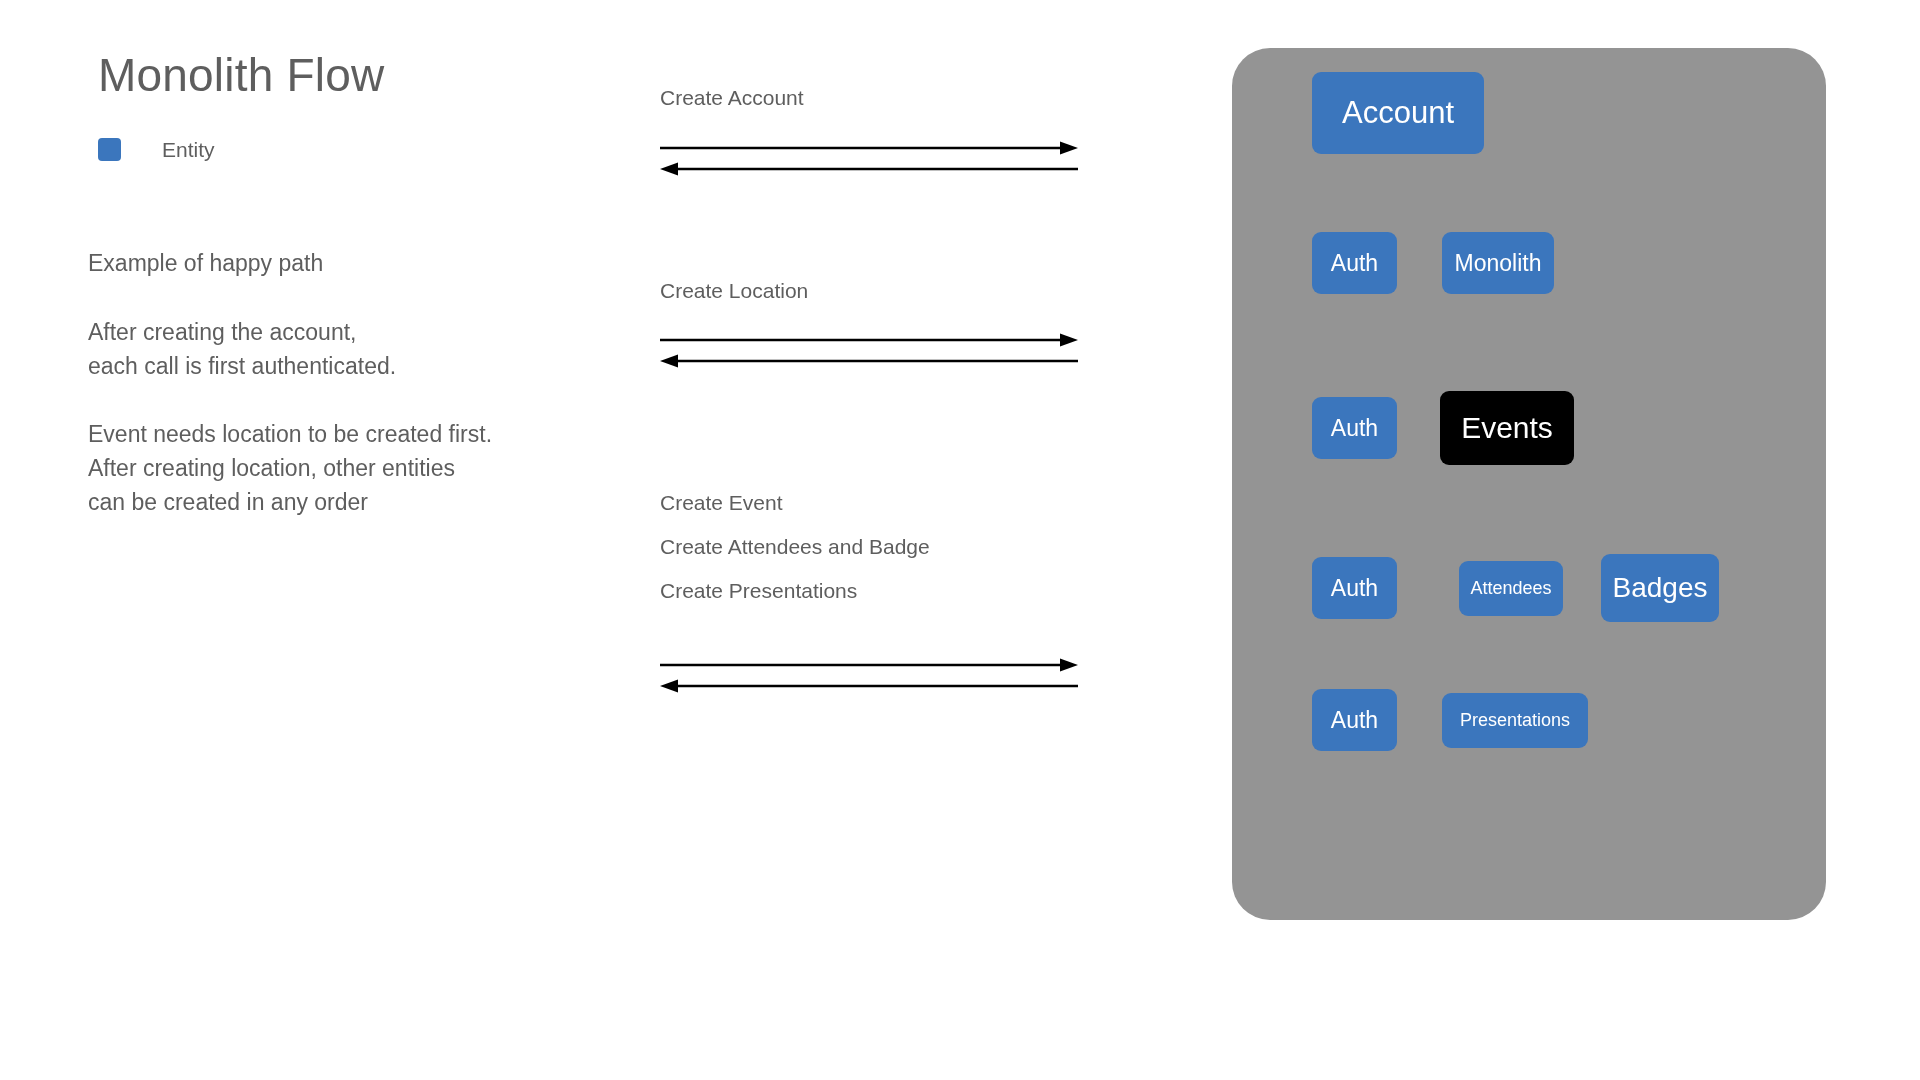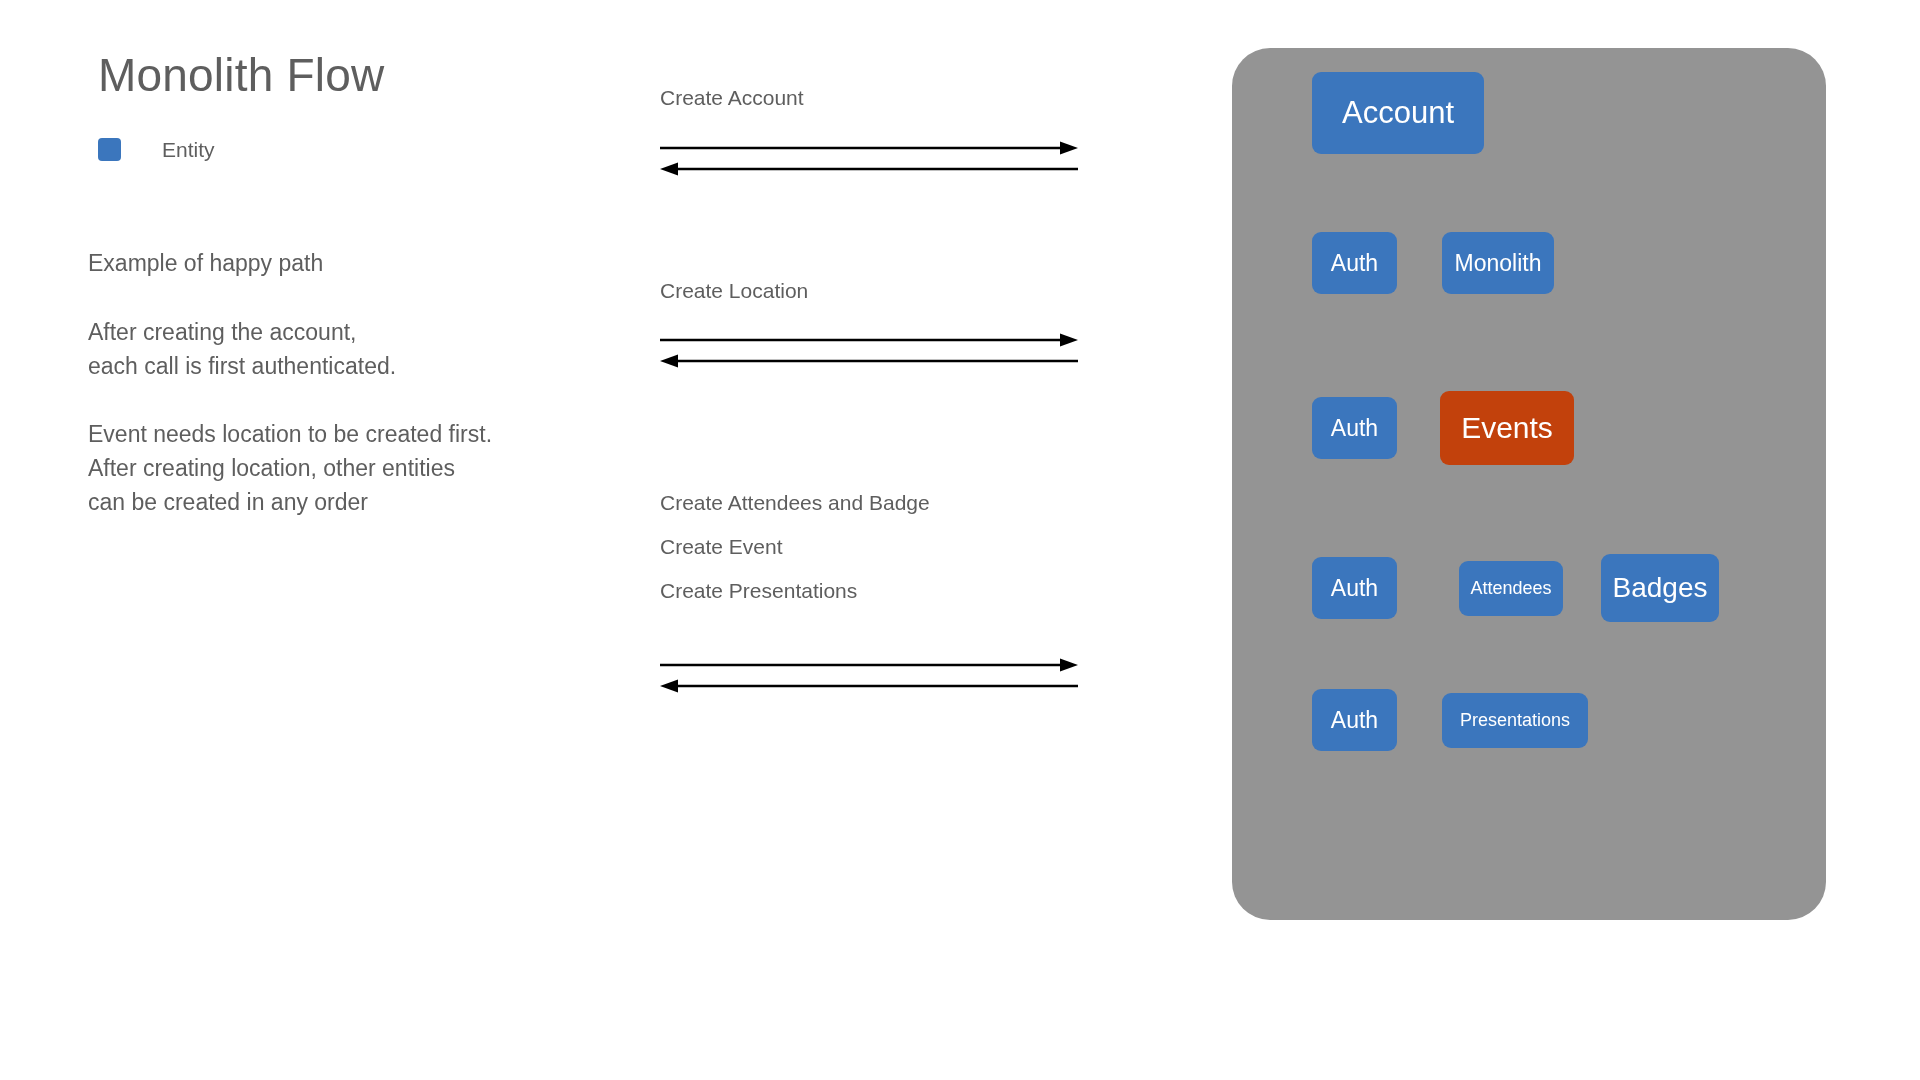--- a/index.html
+++ b/index.html
@@ -186,22 +186,22 @@
         </g>
         <g>
           <line x1="14" y1="29" x2="418" y2="29" stroke="#000000" stroke-width="2.6"></line>
           <polygon points="0,29 18,22.5 18,35.5" fill="#000000"></polygon>
         </g>
       </svg>
     </div>
   </div>
 
   <div class="call-group" id="call-group-2">
+    <div class="call-label">Create Event</div>
     <div class="call-label">Create Attendees and Badge</div>
-    <div class="call-label">Create Event</div>
     <div class="call-label">Create Presentations</div>
     <div class="arrow-pair">
       <svg width="418" height="36" viewBox="0 0 418 36" xmlns="http://www.w3.org/2000/svg">
         <g>
           <line x1="0" y1="8" x2="404" y2="8" stroke="#000000" stroke-width="2.6"></line>
           <polygon points="418,8 400,1.5 400,14.5" fill="#000000"></polygon>
         </g>
         <g>
           <line x1="14" y1="29" x2="418" y2="29" stroke="#000000" stroke-width="2.6"></line>
           <polygon points="0,29 18,22.5 18,35.5" fill="#000000"></polygon>
@@ -215,21 +215,21 @@
 <div id="entity-panel" style="background: rgb(148, 148, 148);">
   <div class="entity-row" id="entity-row-0">
       <div class="entity-box" style="left: 80px; width: 172px; height: 82px; top: -41px; font-size: 31px; background: rgb(59, 118, 189);">Account</div>
     </div>
   <div class="entity-row" id="entity-row-1">
       <div class="entity-box" style="left: 80px; width: 85px; height: 62px; top: -31px; font-size: 23px; background: rgb(59, 118, 189);">Auth</div>
       <div class="entity-box" style="left: 210px; width: 112px; height: 62px; top: -31px; font-size: 23px; background: rgb(59, 118, 189);">Monolith</div>
     </div>
   <div class="entity-row" id="entity-row-2">
       <div class="entity-box" style="left: 80px; width: 85px; height: 62px; top: -31px; font-size: 23px; background: rgb(59, 118, 189);">Auth</div>
-      <div class="entity-box" style="left: 208px; width: 134px; height: 74px; top: -37px; font-size: 30px; background: #c2410c;">Events</div>
+      <div class="entity-box" style="left: 208px; width: 134px; height: 74px; top: -37px; font-size: 30px; background: #000000;">Events</div>
     </div>
   <div class="entity-row" id="entity-row-3">
       <div class="entity-box" style="left: 80px; width: 85px; height: 62px; top: -31px; font-size: 23px; background: rgb(59, 118, 189);">Auth</div>
       <div class="entity-box" style="left: 227px; width: 104px; height: 55px; top: -27.5px; font-size: 18px; background: rgb(59, 118, 189);">Attendees</div>
       <div class="entity-box" style="left: 369px; width: 118px; height: 68px; top: -34px; font-size: 28px; background: rgb(59, 118, 189);">Badges</div>
     </div>
   <div class="entity-row" id="entity-row-4">
       <div class="entity-box" style="left: 80px; width: 85px; height: 62px; top: -31px; font-size: 23px; background: rgb(59, 118, 189);">Auth</div>
       <div class="entity-box" style="left: 210px; width: 146px; height: 55px; top: -27.5px; font-size: 18px; background: rgb(59, 118, 189);">Presentations</div>
     </div>

